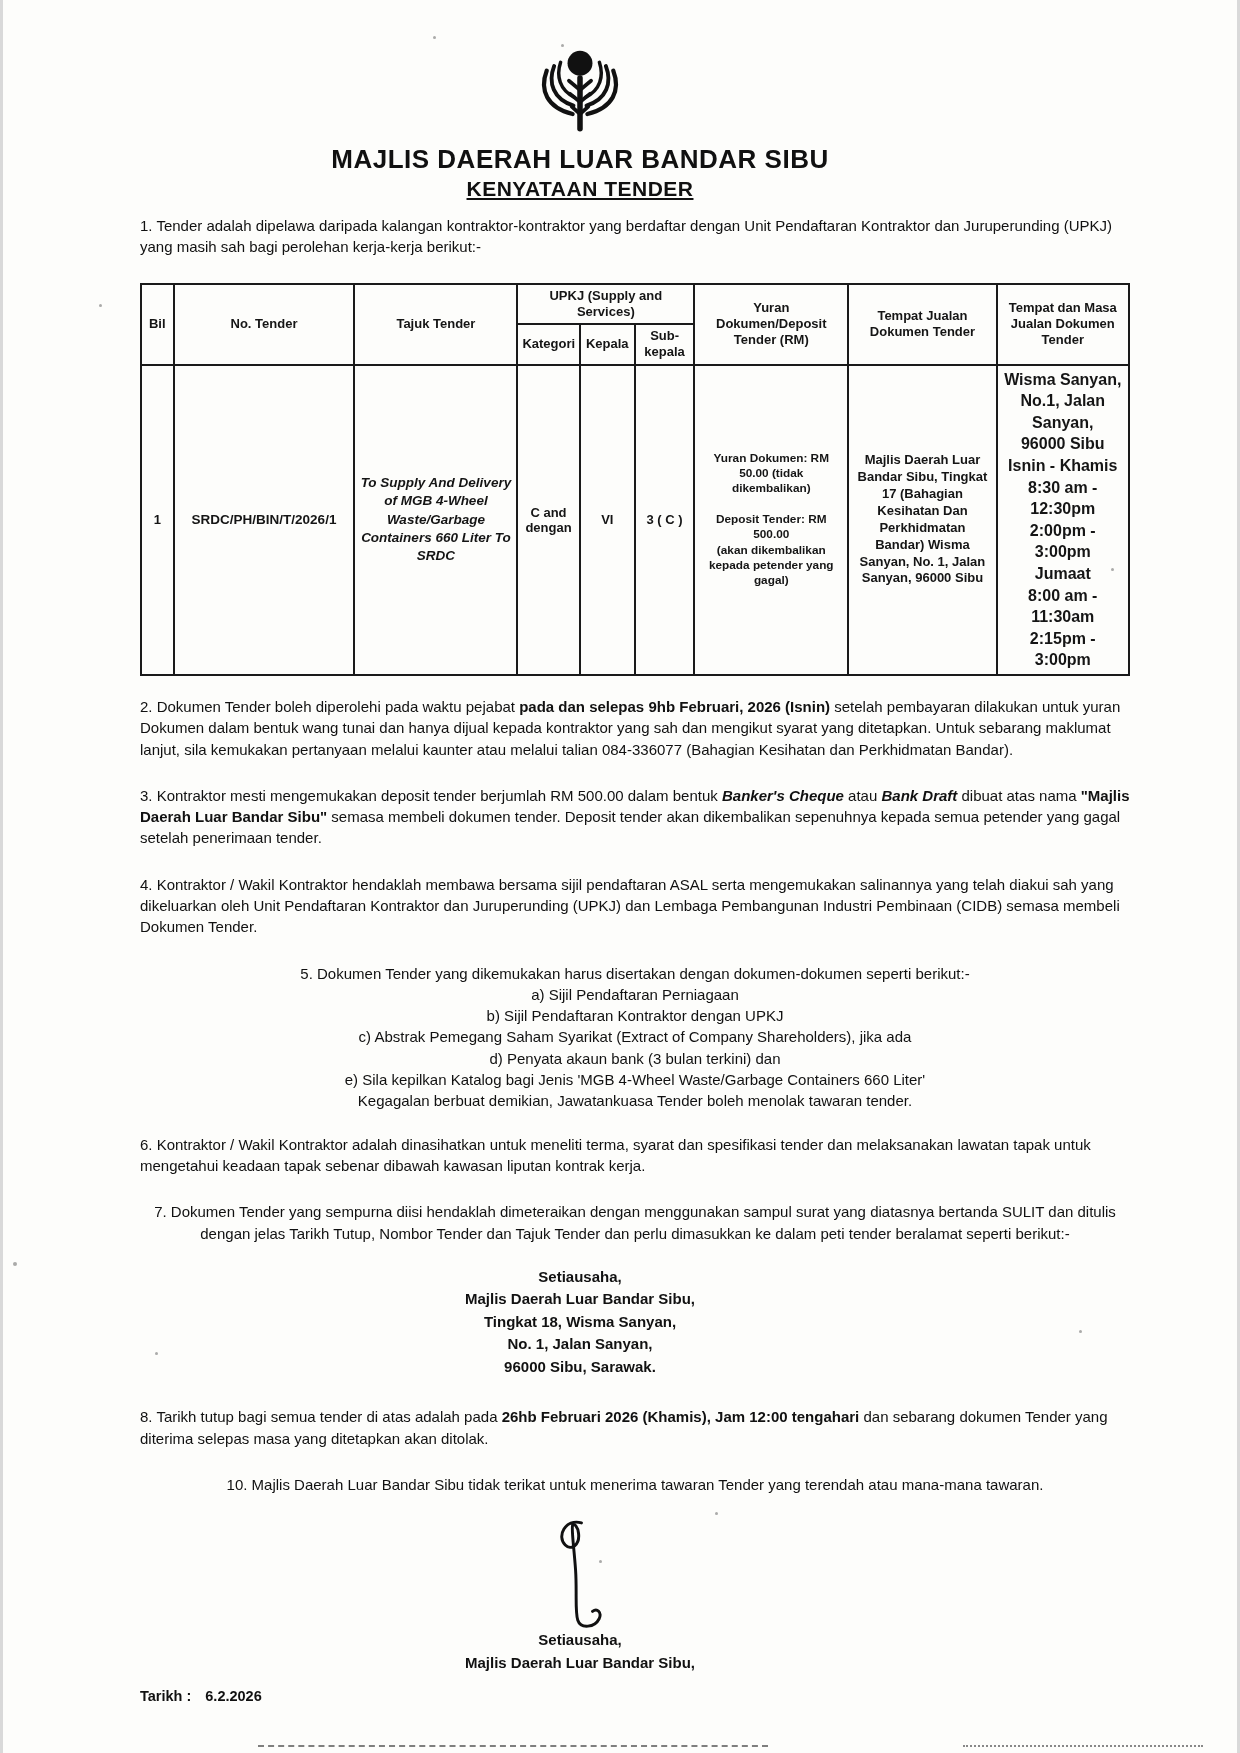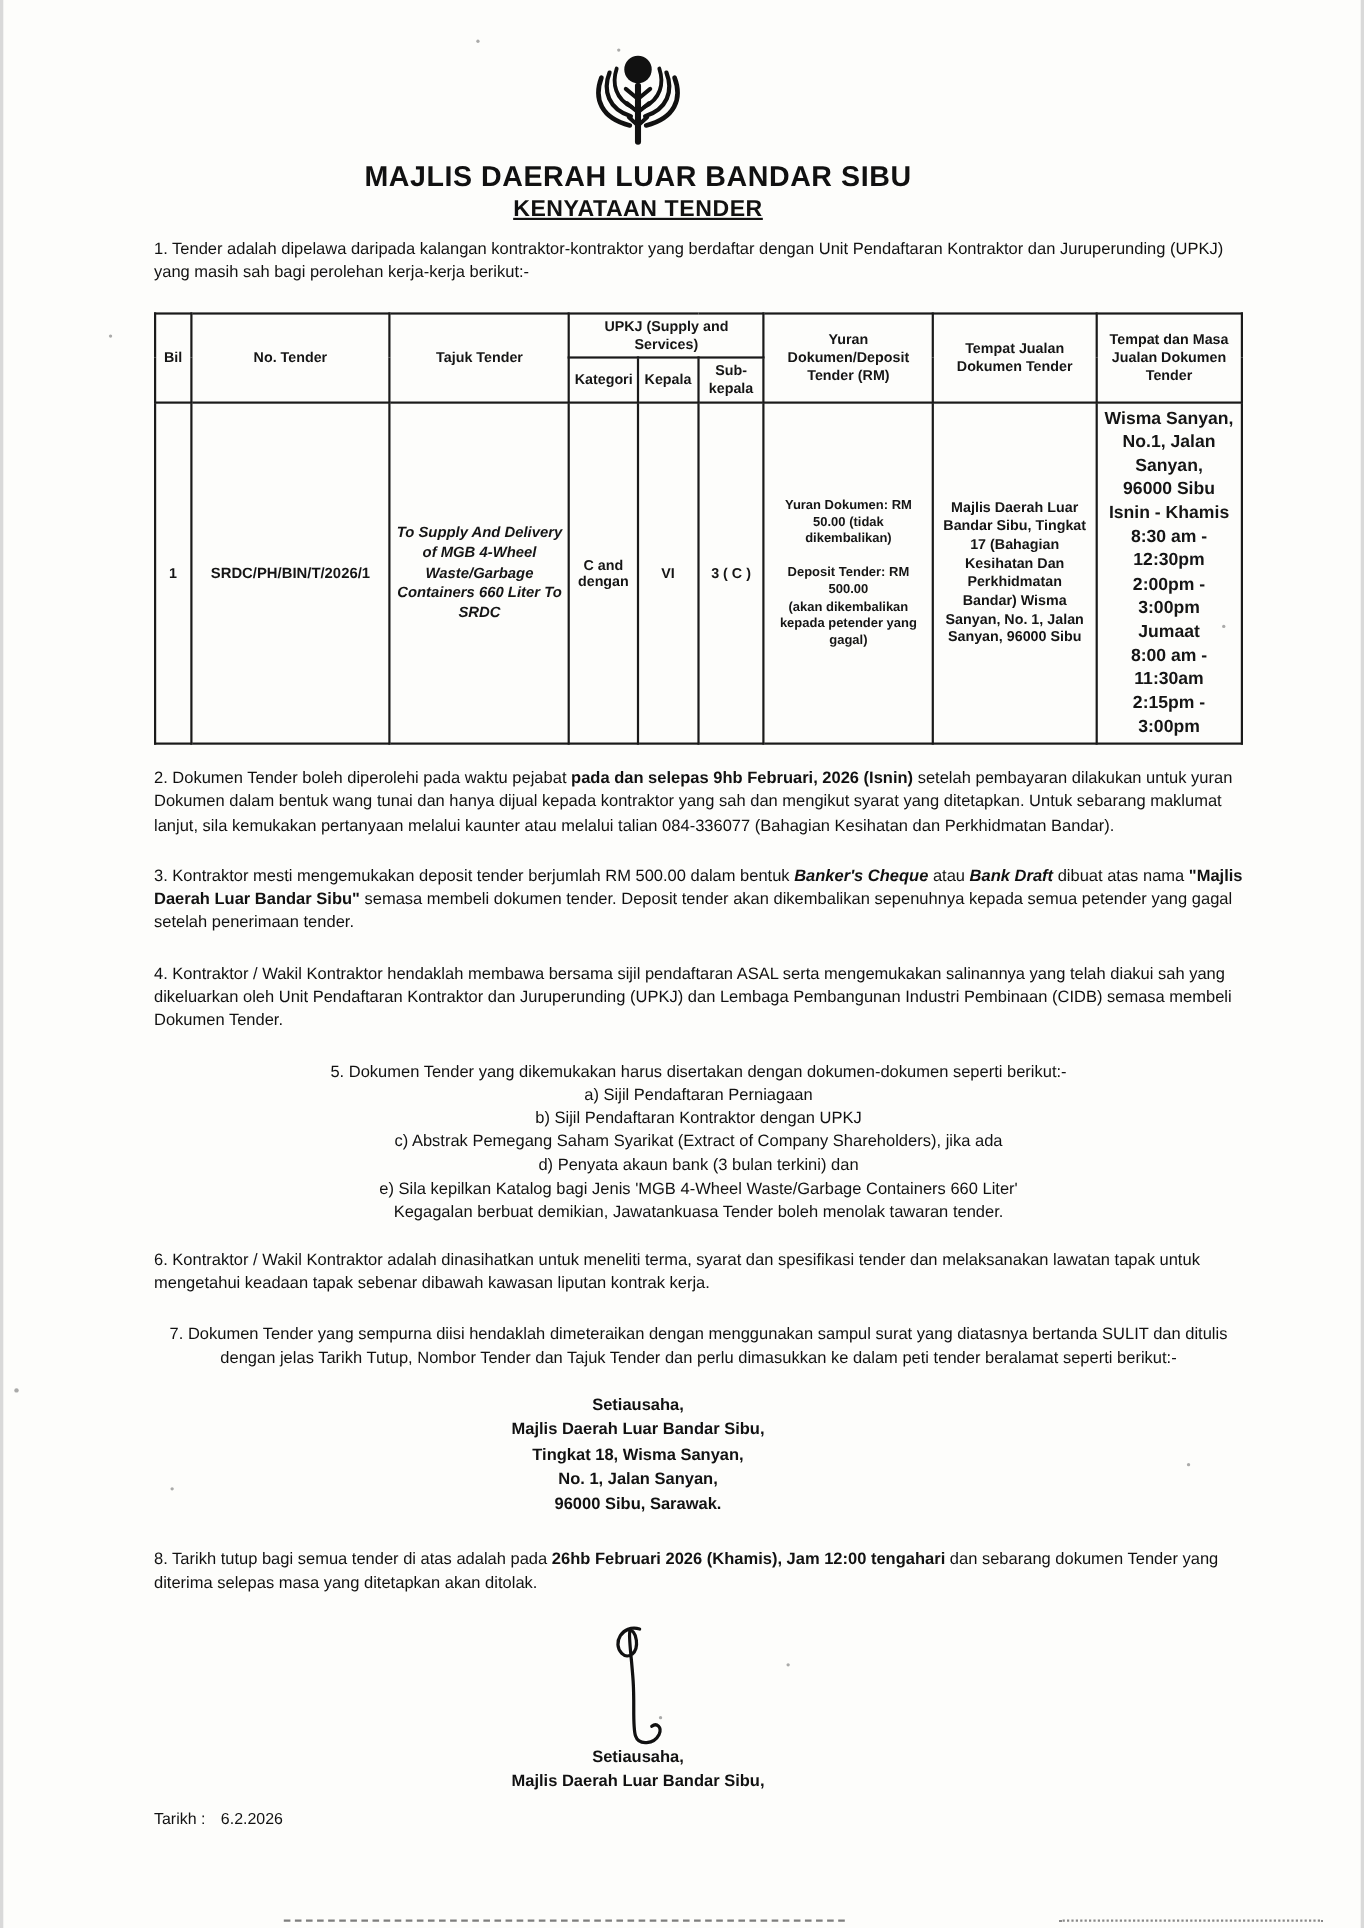--- a/index.html
+++ b/index.html
@@ -32,21 +32,21 @@
   td.c-kat,td.c-kep,td.c-sub{font-size:13px;}
   td.c-yuran{font-size:11.8px;line-height:1.3;padding:6px 5px;}
   td.c-tempat{font-size:13px;line-height:1.3;padding:6px 5px;border-radius:10px;}
   td.c-masa{font-size:16px;line-height:1.35;padding:6px 3px;}
   .row-h{height:192px;}
 
   .address-block{font-size:15px;font-weight:bold;line-height:1.5;text-align:center;margin:0 0 28px 0;}
   .sig-area{text-align:center;margin:6px 0 0 0;}
   .sig-mark{display:block;margin:0 auto -6px auto;}
   .signoff{font-size:15px;font-weight:bold;line-height:1.5;text-align:center;margin:0 0 12px 0;}
-  .tarikh{font-size:14.5px;font-weight:normal;margin-top:14px;}
+  .tarikh{font-size:14.5px;font-weight:bold;margin-top:14px;}
   .tarikh .val{margin-left:14px;}
 
   .speck{position:absolute;background:#444;border-radius:50%;opacity:.45;}
   .scan-dash{position:absolute;border-top:2px dashed #3c3c3c;opacity:.65;}
   .scan-dots{position:absolute;border-top:2px dotted #3c3c3c;opacity:.6;}
 </style>
 </head>
 <body>
 
 <div class="page">
@@ -141,20 +141,21 @@
     <p class="para"><span>6. Kontraktor / Wakil Kontraktor adalah dinasihatkan untuk meneliti terma, syarat dan spesifikasi tender dan melaksanakan lawatan tapak untuk mengetahui keadaan tapak sebenar dibawah kawasan liputan kontrak kerja.</span></p>
     <p class="para tight"><span>7. Dokumen Tender yang sempurna diisi hendaklah dimeteraikan dengan menggunakan sampul surat yang diatasnya bertanda SULIT dan ditulis dengan jelas Tarikh Tutup, Nombor Tender dan Tajuk Tender dan perlu dimasukkan ke dalam peti tender beralamat seperti berikut:-</span></p>
 
     <div class="address-block lines shift-left">Setiausaha,
 Majlis Daerah Luar Bandar Sibu,
 Tingkat 18, Wisma Sanyan,
 No. 1, Jalan Sanyan,
 96000 Sibu, Sarawak.</div>
 
     <p class="para"><span>8. Tarikh tutup bagi semua tender di atas adalah pada </span><span class="b">26hb Februari 2026 (Khamis), Jam 12:00 tengahari</span><span> dan sebarang dokumen Tender yang diterima selepas masa yang ditetapkan akan ditolak.</span></p>
+    <p class="para tight"><span>10. Majlis Daerah Luar Bandar Sibu tidak terikat untuk menerima tawaran Tender yang terendah atau mana-mana tawaran.</span></p>
 
     <div class="sig-area shift-left">
       <svg class="sig-mark" width="90" height="118" viewBox="0 0 120 160" aria-hidden="true">
         <path d="M62,8 C40,2 28,26 40,38 C48,46 60,38 58,22 C57,13 52,8 50,11 C48,16 52,42 54,72 C56,102 53,128 57,140 C61,152 80,150 86,138 C90,129 83,123 77,128" fill="none" stroke="#111" stroke-width="4" stroke-linecap="round"></path>
       </svg>
       <div class="signoff lines">Setiausaha,
 Majlis Daerah Luar Bandar Sibu,</div>
     </div>
 
     <div class="tarikh">

